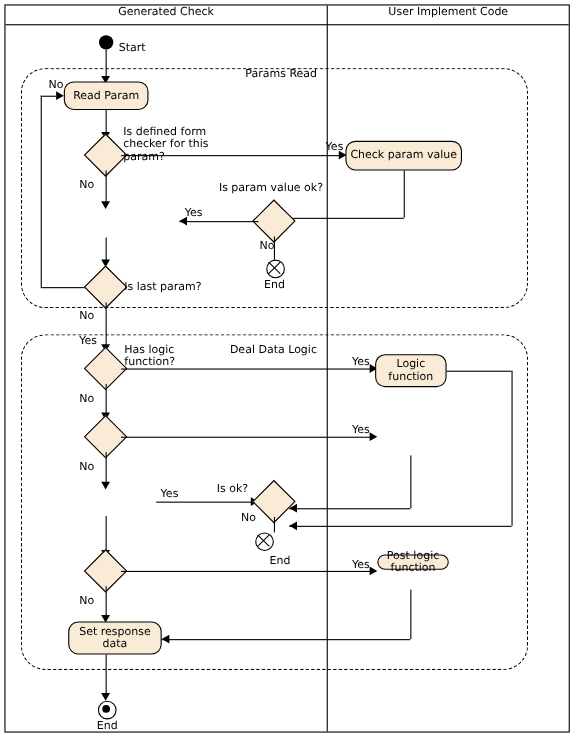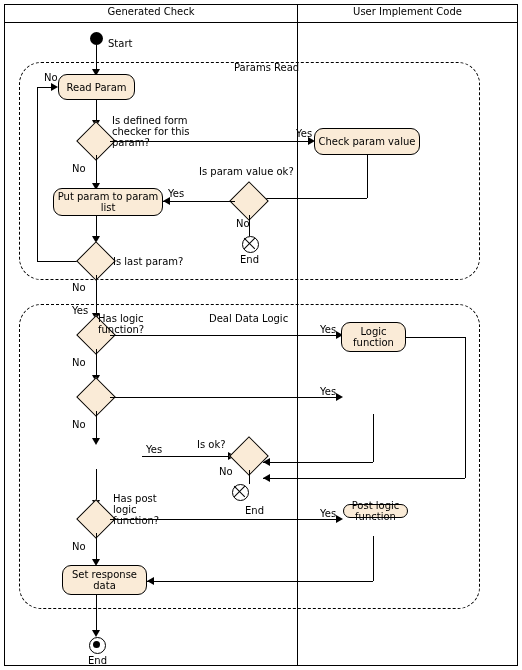--- a/index.html
+++ b/index.html
@@ -36,21 +36,21 @@
 <div id="canvas">
 
   <div class="swimlane-border" style="left:4px;top:4px;width:514px;height:662px;"></div>
   <div class="ln v" style="left:297px;top:5px;height:660px;"></div>
   <div class="ln h" style="left:5px;top:22px;width:512px;"></div>
 
   <div class="swim-title" style="left:5px;top:6px;width:292px;">Generated Check</div>
   <div class="swim-title" style="left:298px;top:6px;width:219px;">User Implement Code</div>
 
   <div class="dashbox" style="left:19px;top:62px;width:461px;height:218px;"></div>
-  <div class="lbl" style="left:234px;top:62px;text-align:center;">Params Read</div>
+  <div class="lbl" style="left:223px;top:62px;text-align:center;">Params Read</div>
 
   <div class="startdot" style="left:90px;top:32px;"></div>
   <div class="lbl" style="left:108px;top:38px;">Start</div>
 
   <div class="ln v" style="left:96px;top:45px;height:26px;"></div>
   <div class="arrow arr-d" style="left:92px;top:69px;"></div>
 
   <div class="node" style="left:58px;top:74px;width:77px;height:26px;">Read Param</div>
 
   <div class="lbl" style="left:44px;top:72px;">No</div>
@@ -89,21 +89,20 @@
 
   <div class="lbl" style="left:236px;top:218px;">No</div>
   <div class="ln v" style="left:249px;top:215px;height:21px;"></div>
   <div class="endcircle" style="left:242px;top:236px;"></div>
   <div class="lbl" style="left:240px;top:254px;">End</div>
 
   <div class="lbl" style="left:72px;top:163px;">No</div>
   <div class="ln v" style="left:96px;top:155px;height:30px;"></div>
   <div class="arrow arr-d" style="left:92px;top:183px;"></div>
 
-  <div class="node" style="left:53px;top:188px;width:110px;height:28px;">Put param to param list</div>
 
   <div class="ln v" style="left:96px;top:216px;height:22px;"></div>
   <div class="arrow arr-d" style="left:92px;top:236px;"></div>
 
   <div class="diamond" style="left:82px;top:247px;width:28px;height:28px;">
       <i></i>
     </div>
   <div class="lbl" style="left:113px;top:256px;">Is last param?</div>
 
   <div class="lbl" style="left:72px;top:282px;">No</div>
@@ -111,21 +110,21 @@
   <div class="arrow arr-d" style="left:92px;top:313px;"></div>
 
   <div class="dashbox" style="left:19px;top:304px;width:461px;height:305px;"></div>
   <div class="lbl" style="left:209px;top:313px;">Deal Data Logic</div>
 
   <div class="lbl" style="left:72px;top:305px;">Yes</div>
 
   <div class="diamond" style="left:82px;top:321px;width:28px;height:28px;">
       <i></i>
     </div>
-  <div class="lbl" style="left:98px;top:313px;width:60px;white-space:normal;">Has logic function?</div>
+  <div class="lbl" style="left:113px;top:313px;width:60px;white-space:normal;">Has logic function?</div>
 
   <div class="ln h" style="left:110px;top:335px;width:228px;"></div>
   <div class="arrow arr-r" style="left:336px;top:331px;"></div>
   <div class="lbl" style="left:320px;top:324px;">Yes</div>
 
   <div class="node" style="left:341px;top:322px;width:65px;height:30px;">Logic function</div>
 
   <div class="ln h" style="left:406px;top:337px;width:59px;"></div>
   <div class="ln v" style="left:465px;top:337px;height:141px;"></div>
   <div class="ln h" style="left:263px;top:478px;width:202px;"></div>
@@ -166,21 +165,20 @@
   <div class="ln v" style="left:249px;top:470px;height:14px;"></div>
   <div class="endcircle" style="left:232px;top:484px;"></div>
   <div class="lbl" style="left:245px;top:505px;">End</div>
 
   <div class="ln v" style="left:96px;top:469px;height:33px;"></div>
   <div class="arrow arr-d" style="left:92px;top:500px;"></div>
 
   <div class="diamond" style="left:82px;top:505px;width:28px;height:28px;">
       <i></i>
     </div>
-  <div class="lbl" style="left:113px;top:493px;width:62px;white-space:normal;">Has post logic function?</div>
 
   <div class="ln h" style="left:110px;top:519px;width:228px;"></div>
   <div class="arrow arr-r" style="left:336px;top:515px;"></div>
   <div class="lbl" style="left:320px;top:508px;">Yes</div>
 
   <div class="node" style="left:343px;top:504px;width:65px;height:14px;">Post logic function</div>
 
   <div class="ln v" style="left:373px;top:536px;height:45px;"></div>
   <div class="ln h" style="left:147px;top:581px;width:226px;"></div>
   <div class="arrow arr-l" style="left:147px;top:577px;"></div>

